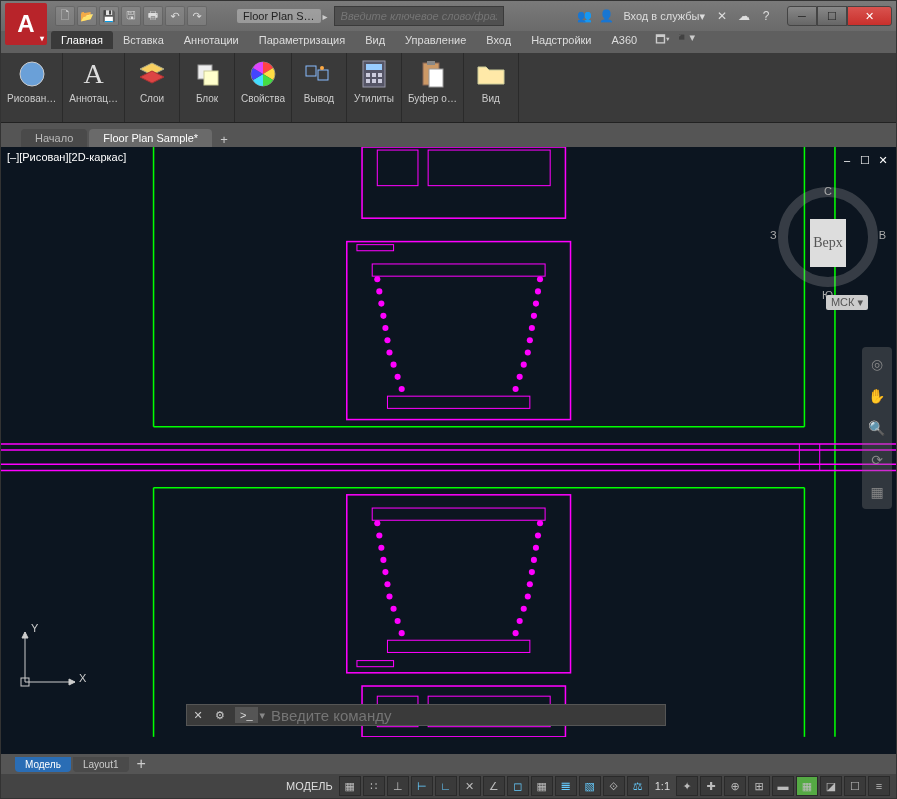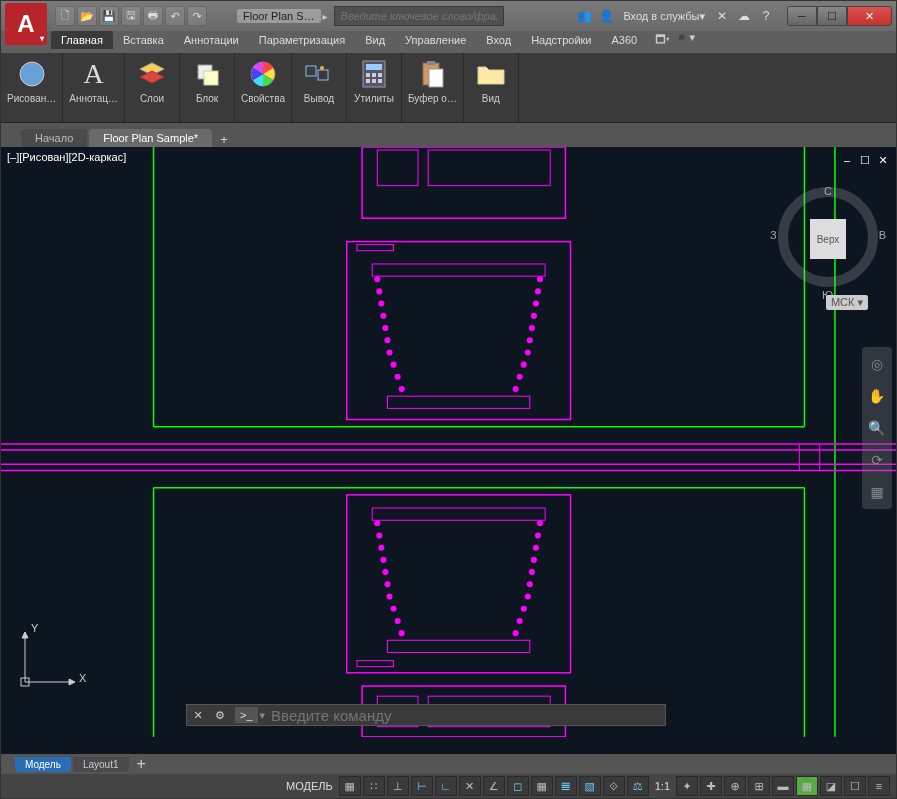--- a/index.html
+++ b/index.html
@@ -43,21 +43,21 @@
 
 
 .canvas-wrap { flex: 1; position: relative; background: #0c1520; overflow: hidden; }
 .view-label { position: absolute; top: 4px; left: 6px; color: #fff; font-size: 11px; z-index: 5; }
 .vp-controls { position: absolute; top: 6px; right: 6px; display: flex; gap: 4px; z-index: 5; }
 .vp-controls span { width: 14px; height: 14px; color: #fff; font-size: 11px; cursor: pointer; display: flex; align-items: center; justify-content: center; }
 
 
 .viewcube { position: absolute; top: 40px; right: 18px; width: 100px; height: 100px; z-index: 5; }
 .viewcube .ring { position: absolute; inset: 0; border: 10px solid rgba(180,180,180,.25); border-radius: 50%; }
-.viewcube .face { position: absolute; top: 32px; left: 32px; width: 36px; height: 40px; background: #ddd; color: #555; font-size: 10px; display: flex; align-items: center; justify-content: center; cursor: pointer; }
+.viewcube .face { position: absolute; top: 32px; left: 32px; width: 36px; height: 48px; background: #ddd; color: #555; font-size: 14px; display: flex; align-items: center; justify-content: center; cursor: pointer; font-family: Liberation Serif, serif; }
 .viewcube .dir { position: absolute; color: #aaa; font-size: 11px; }
 .viewcube .n { top: -2px; left: 46px; }
 .viewcube .s { bottom: -14px; left: 44px; }
 .viewcube .e { top: 42px; right: -8px; }
 .viewcube .w { top: 42px; left: -8px; }
 .wcs-badge { position: absolute; top: 148px; right: 28px; background: #ccc; color: #555; font-size: 11px; padding: 1px 5px; border-radius: 2px; z-index: 5; }
 
 
 .navbar { position: absolute; right: 4px; top: 200px; width: 30px; background: rgba(120,120,120,.35); border-radius: 4px; padding: 6px 2px; display: flex; flex-direction: column; gap: 10px; align-items: center; z-index: 5; }
 .navbar .nb { width: 22px; height: 22px; color: #888; font-size: 14px; display: flex; align-items: center; justify-content: center; cursor: pointer; }

